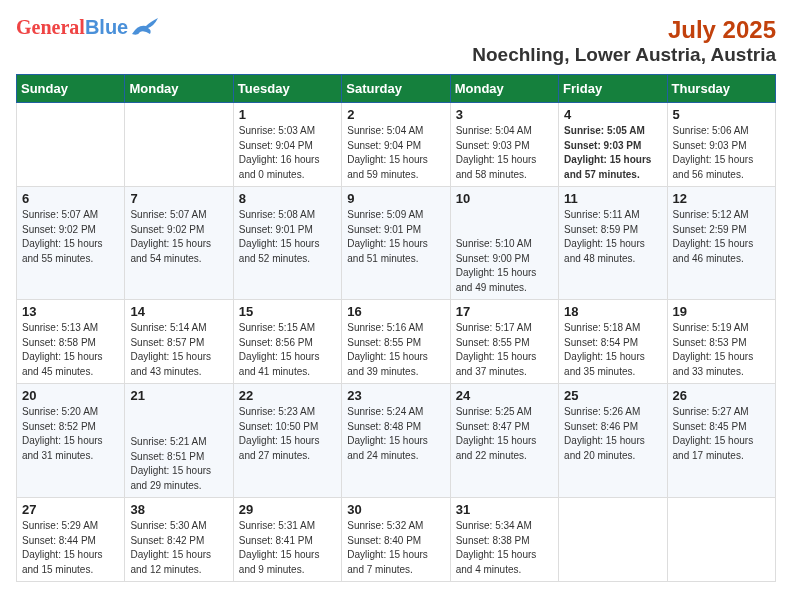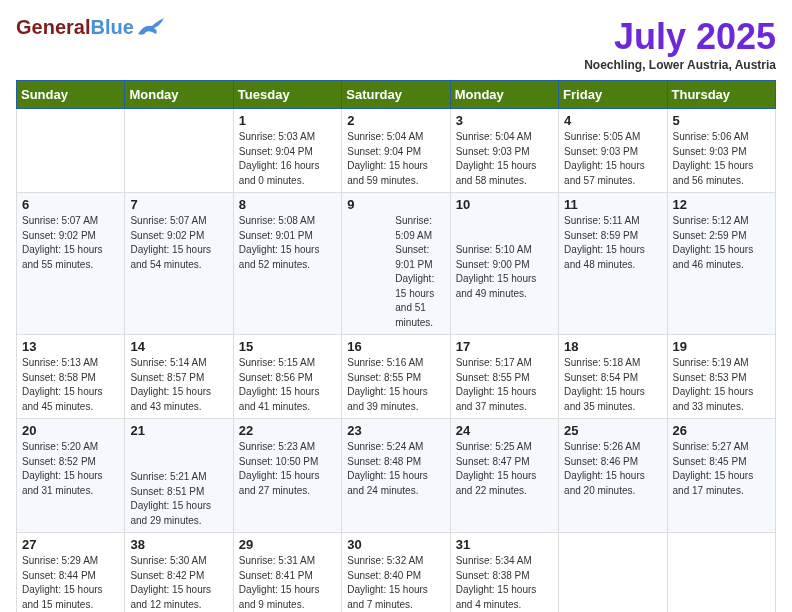--- a/index.html
+++ b/index.html
@@ -22,36 +22,36 @@
     }
     .logo-bird {
       width: 28px;
       height: 22px;
       margin-left: 2px;
     }
     .title-area {
       text-align: right;
     }
     .main-title {
-      font-size: 36px;
+      font-size: 24px;
       font-weight: bold;
-      color: #6d28d9;
+      color: #c2410c;
     }
     .subtitle {
-      font-size: 12px;
+      font-size: 19px;
       color: #333;
       font-weight: bold;
     }
     .calendar {
       width: 100%;
       border-collapse: collapse;
       border: 1px solid #ccc;
     }
     .calendar th {
-      background-color: #4d7c0f;
+      background-color: #15803d;
       color: white;
       font-size: 13px;
       font-weight: bold;
       padding: 6px 4px;
       text-align: left;
       border: 1px solid #2060a0;
     }
     .calendar td {
       vertical-align: top;
       padding: 4px 5px;
@@ -84,21 +84,21 @@
     }
   </style>
 </head>
 <body>
 
 <div class="header">
   <div class="logo">
     <div>
       <div style="display:flex;align-items:center;">
         <div style="font-size:20px;font-weight:bold;color:#1a3a5c;line-height:1.1;">
-          <span style="color:#7f1d1d;">General</span><span style="color:#4a90d9;">Blue</span>
+          <span style="color:#ef4444;font-family:Liberation Serif, serif;">General</span><span style="color:#4a90d9;">Blue</span>
         </div>
         <svg class="logo-bird" viewBox="0 0 28 22" width="28" height="22">
           <path d="M2,18 Q8,8 16,10 Q20,6 28,2 Q24,10 18,12 Q22,14 20,18 Q14,14 10,16 Q8,20 2,18Z" fill="#4a90d9"></path>
         </svg>
       </div>
     </div>
   </div>
   <div class="title-area">
     <div class="main-title">July 2025</div>
     <div class="subtitle">Noechling, Lower Austria, Austria</div>
@@ -137,21 +137,21 @@
         </td>
         <td>
           <div class="day-number">3</div>
           <div class="day-info" style="white-space: pre-line;">Sunrise: 5:04 AM
 Sunset: 9:03 PM
 Daylight: 15 hours
 and 58 minutes.</div>
         </td>
         <td>
           <div class="day-number">4</div>
-          <div class="day-info" style="white-space: pre-line;">Sunrise: 5:05 AM
+          <div class="day-info" style="white-space: pre-line; font-weight: bold;">Sunrise: 5:05 AM
 Sunset: 9:03 PM
 Daylight: 15 hours
 and 57 minutes.</div>
         </td>
         <td>
           <div class="day-number">5</div>
           <div class="day-info" style="white-space: pre-line;">Sunrise: 5:06 AM
 Sunset: 9:03 PM
 Daylight: 15 hours
 and 56 minutes.</div>
@@ -174,21 +174,21 @@
         </td>
         <td>
           <div class="day-number">8</div>
           <div class="day-info" style="white-space: pre-line;">Sunrise: 5:08 AM
 Sunset: 9:01 PM
 Daylight: 15 hours
 and 52 minutes.</div>
         </td>
         <td>
           <div class="day-number">9</div>
-          <div class="day-info" style="white-space: pre-line; margin-left: 48px;">Sunrise: 5:09 AM
+          <div class="day-info" style="white-space: pre-line;">Sunrise: 5:09 AM
 Sunset: 9:01 PM
 Daylight: 15 hours
 and 51 minutes.</div>
         </td>
         <td>
           <div class="day-number">10</div>
           <div class="day-info" style="white-space: pre-line; margin-top: 31px;">Sunrise: 5:10 AM
 Sunset: 9:00 PM
 Daylight: 15 hours
 and 49 minutes.</div>

